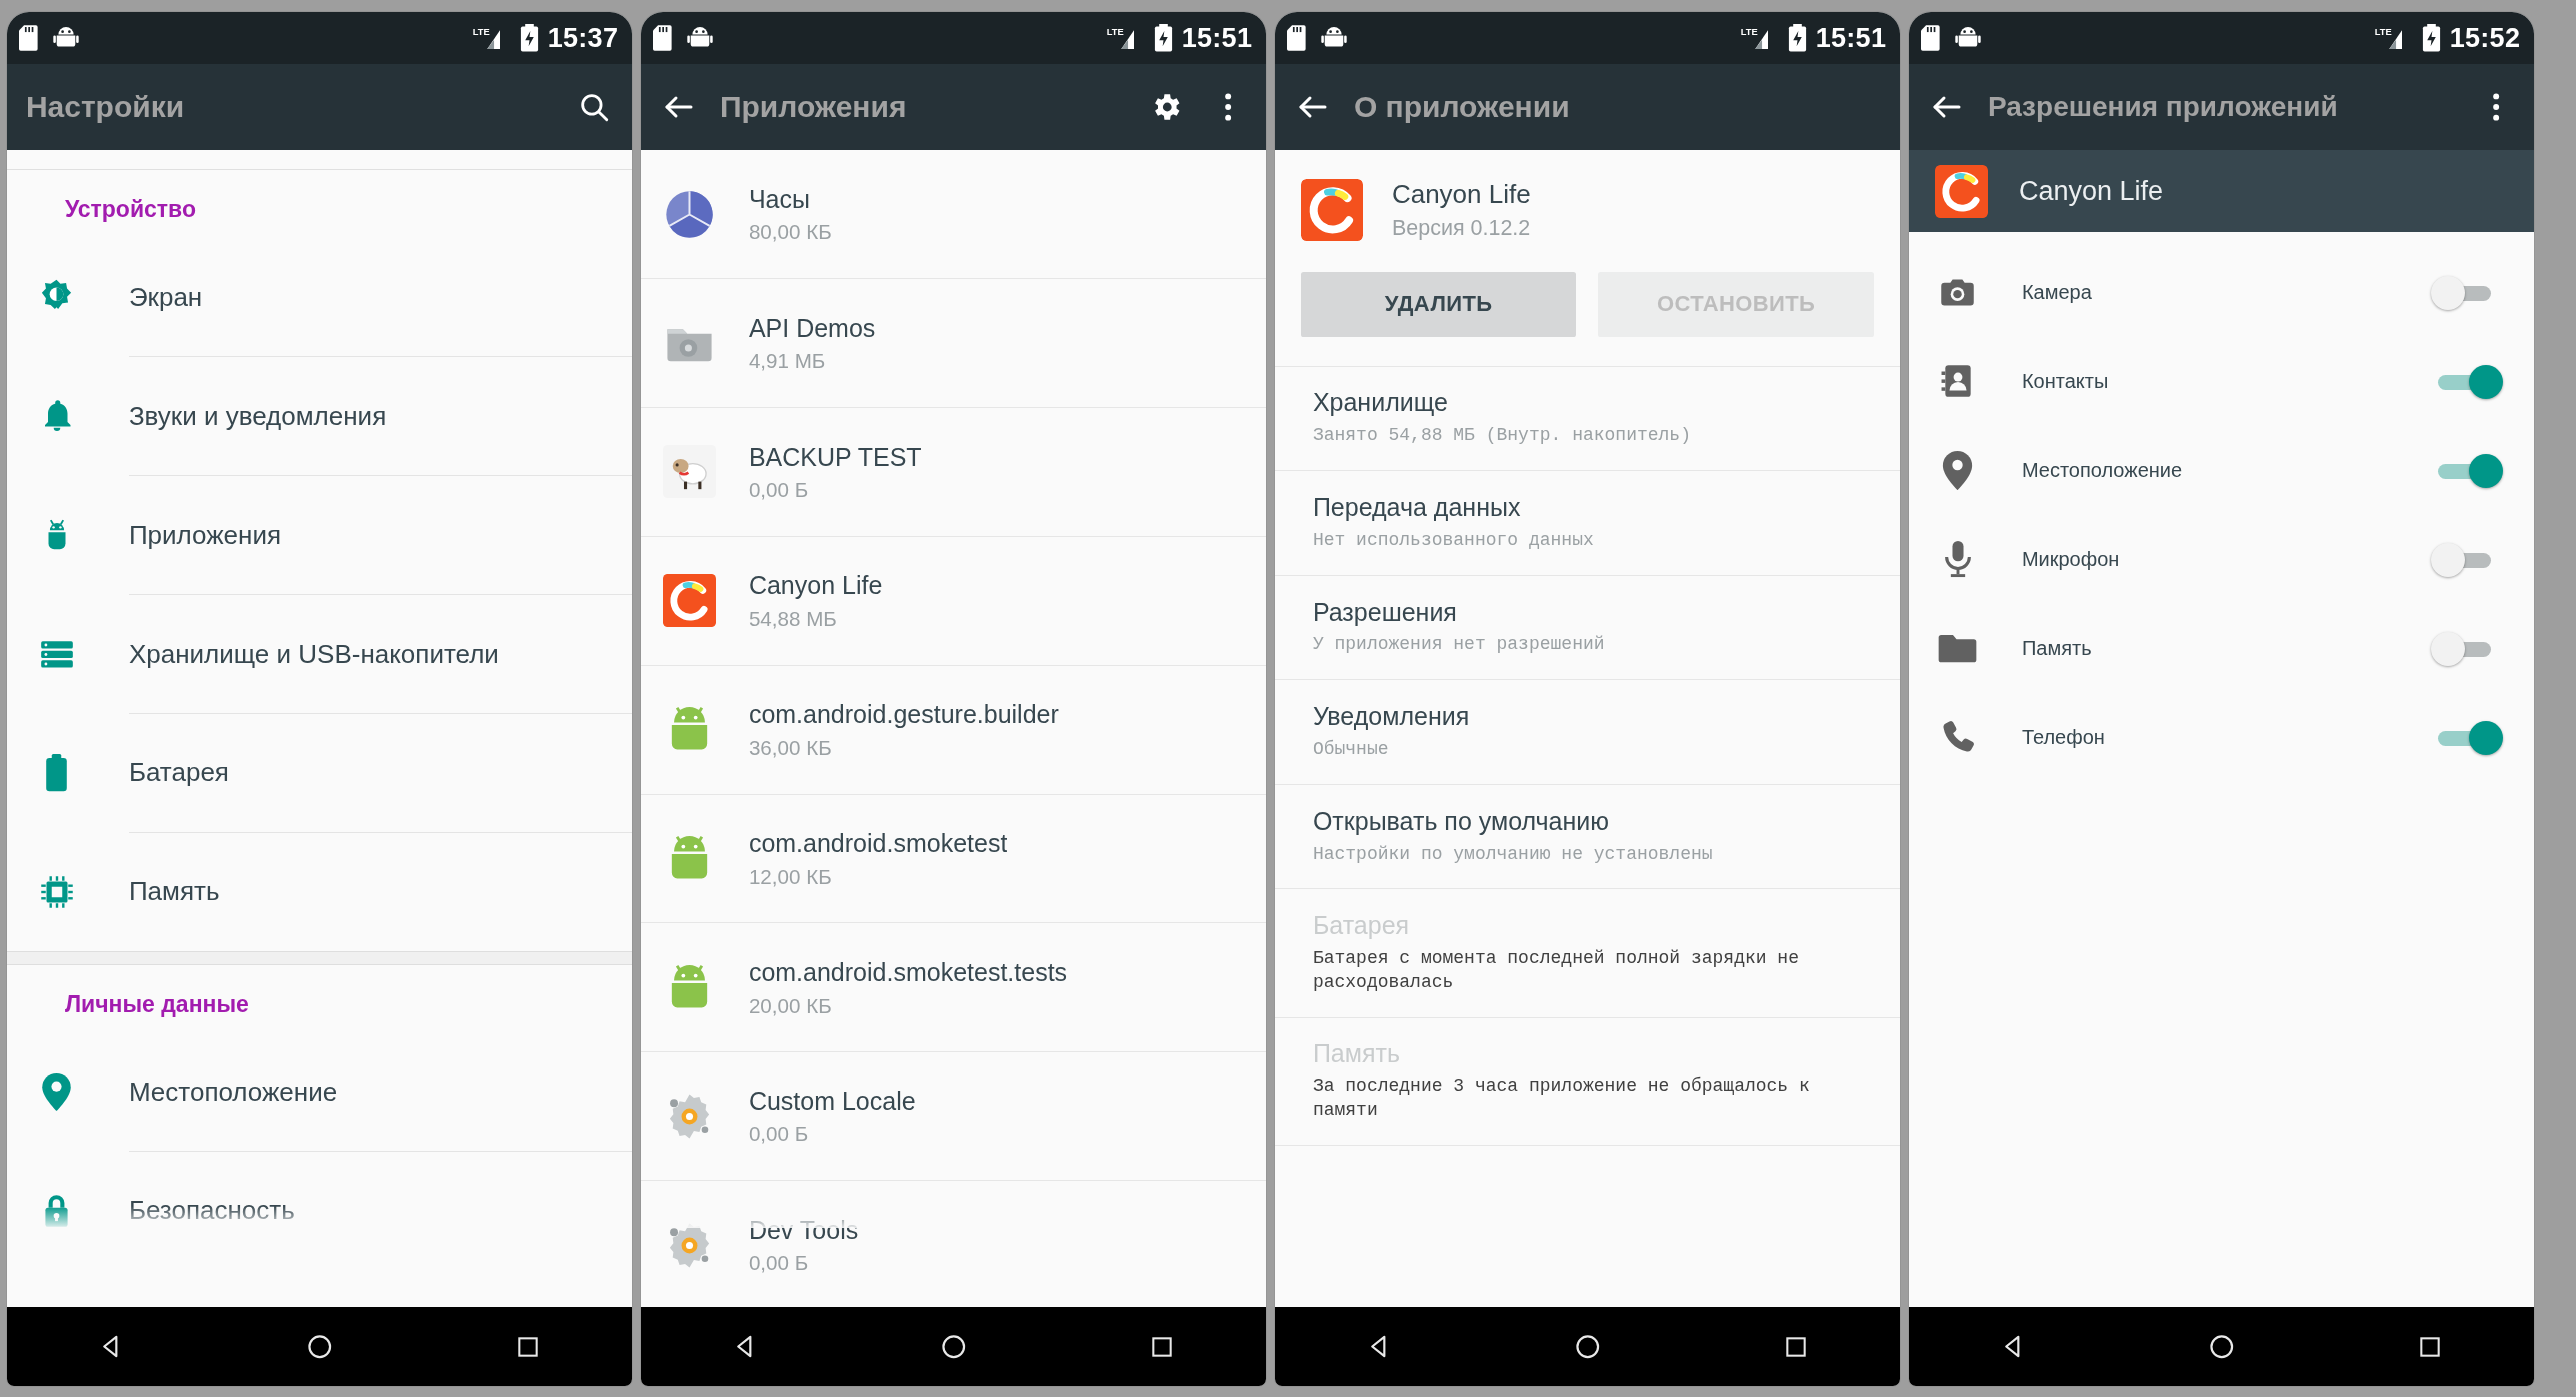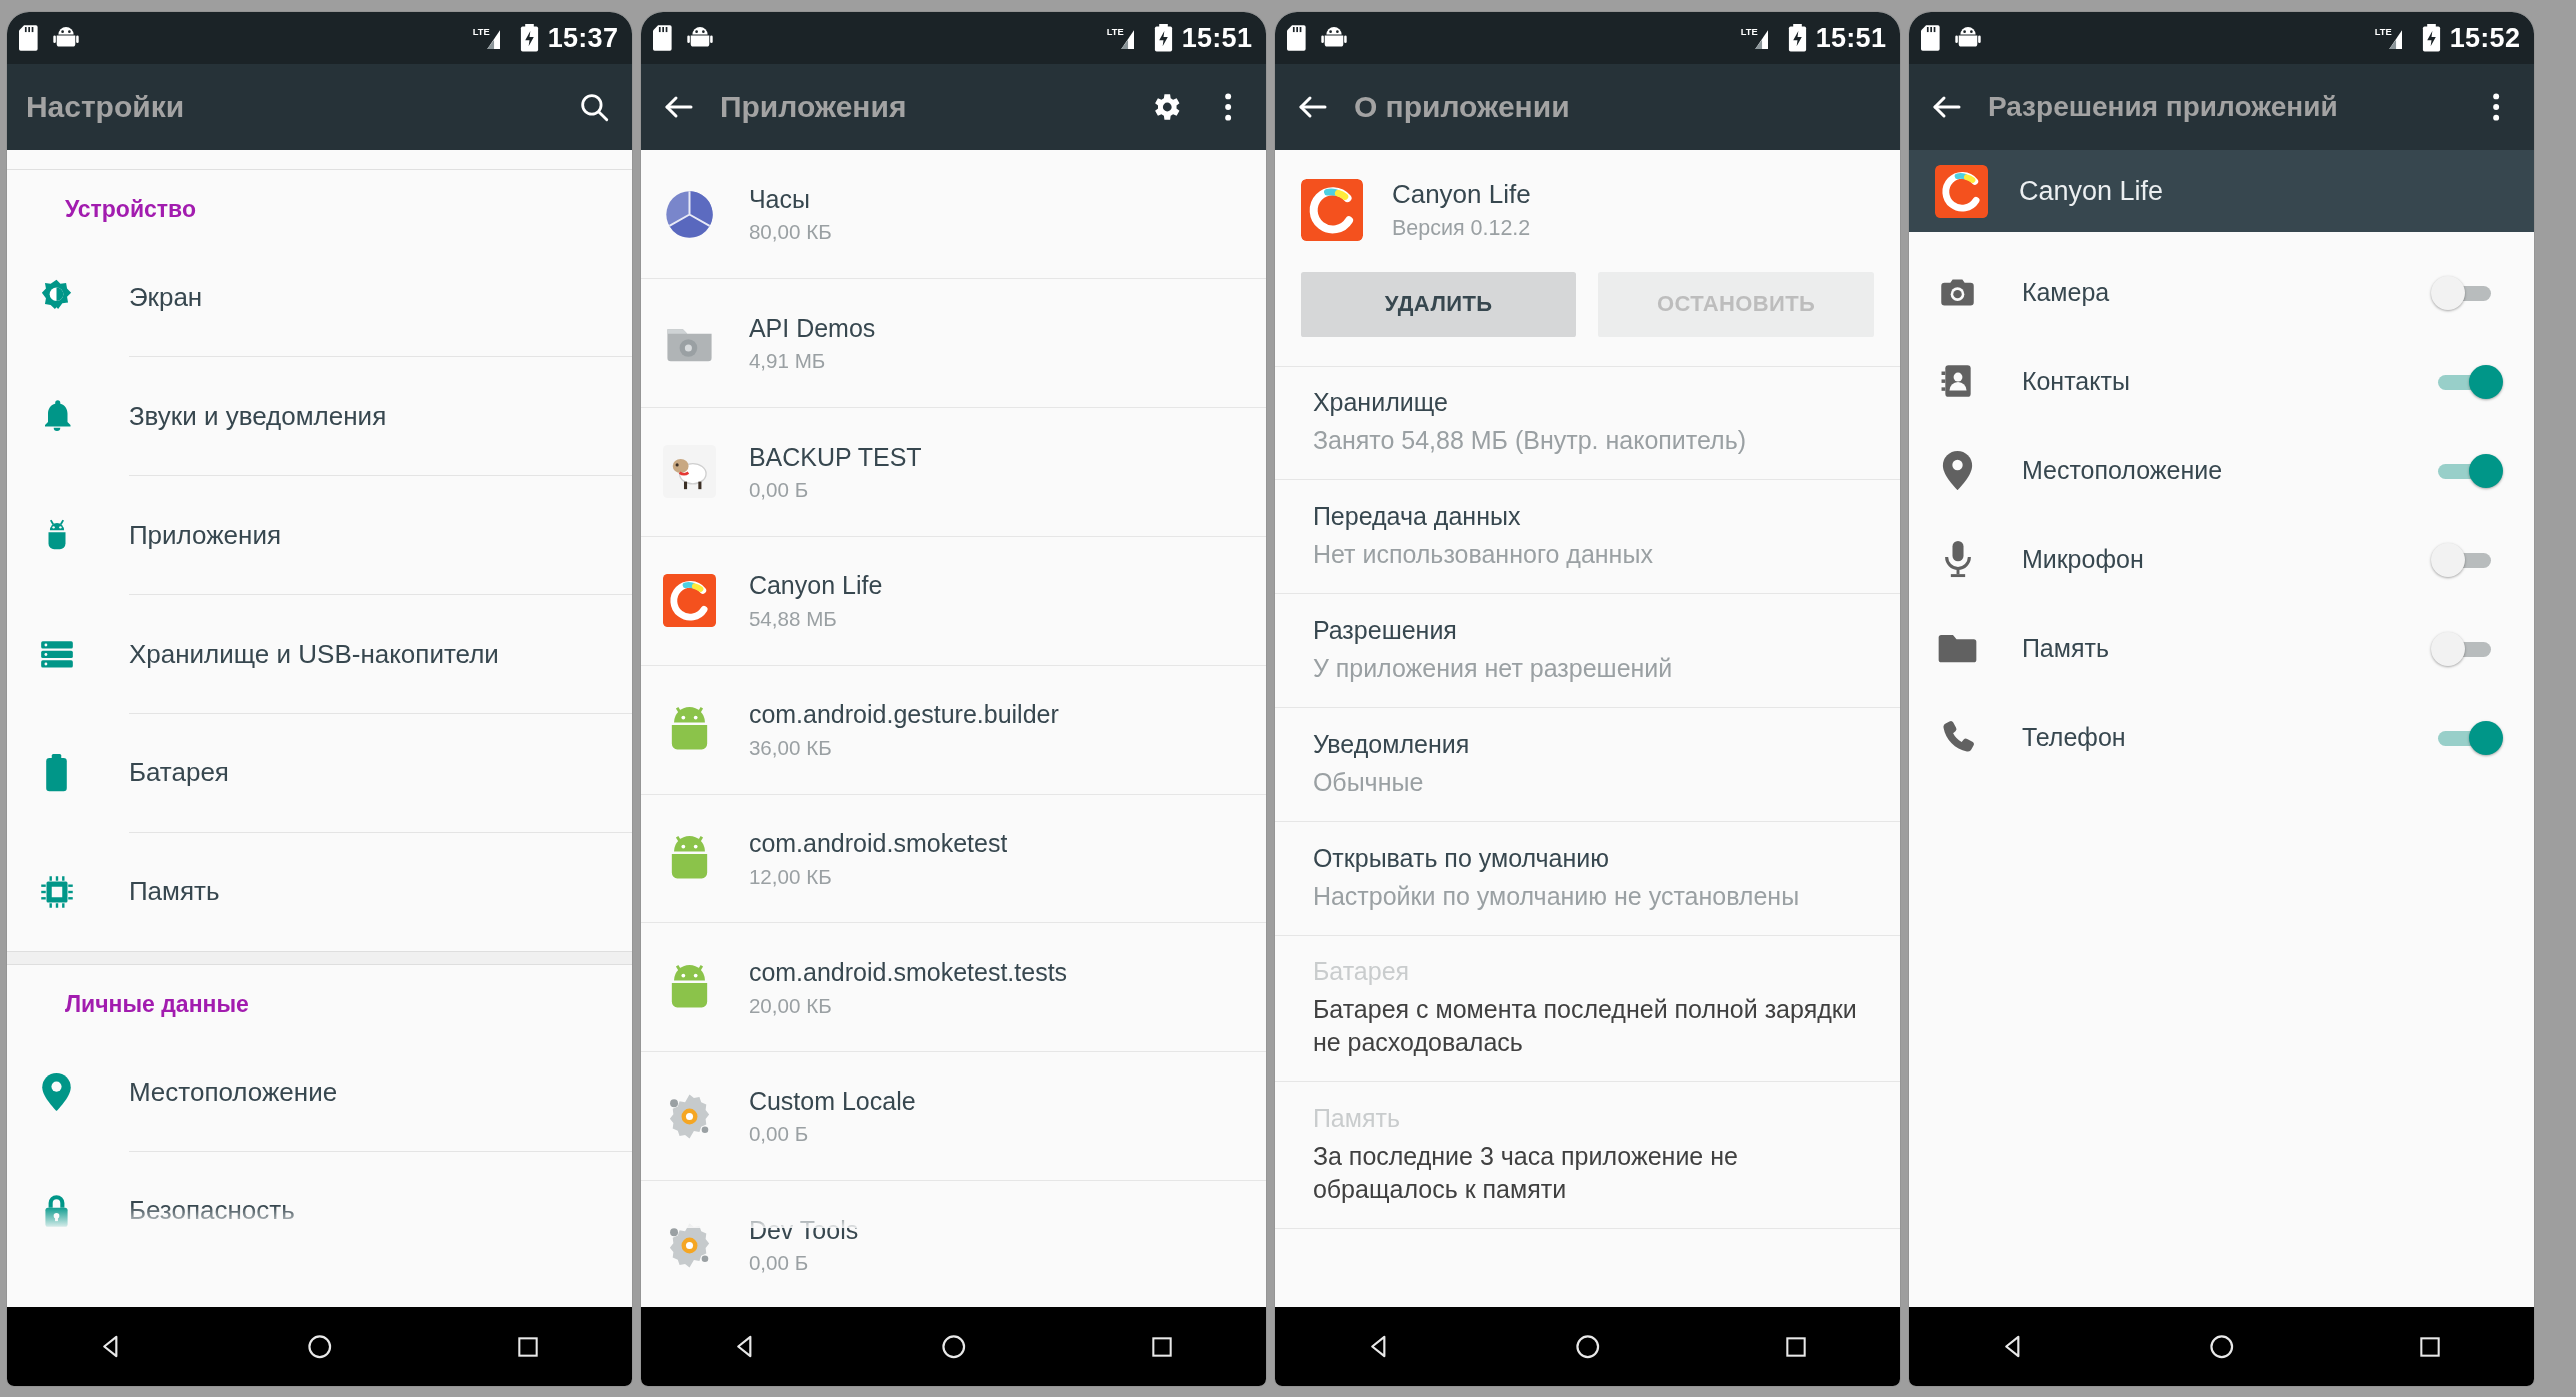--- a/index.html
+++ b/index.html
@@ -166,21 +166,21 @@
     border-radius: 2.6px;
     letter-spacing: 0.4px;
     cursor: pointer;
     user-select: none;
   }
   .btn-enabled { background: #d6d7d8; color: #37474f; }
   .btn-disabled { background: #eceded; color: #bdbdbd; cursor: default; }
   .info-row { padding: 22px 26px 22px 38px; cursor: pointer; }
   .info-row.dim { cursor: default; }
   .info-row-t { font-size: 25px; color: #37474f; }
-  .info-row-s { font-size: 25px; color: #9aa0a3; margin-top: 6.9px; line-height: 1.32; }
+  .info-row-s { font-size: 18px; color: #9aa0a3; margin-top: 6.9px; line-height: 1.32; font-family: Liberation Mono, monospace; }
   .info-row.dim .info-row-t { color: #c9cccd; }
   .info-row.dim .info-row-s { color: #404040; }
   .info-div { height: 0.9px; background: #e6e6e6; }
 
   
   .perm-header {
     background: #37474f;
     display: flex;
     align-items: center;
     height: 82px;
@@ -188,21 +188,21 @@
   }
   .perm-header .info-ico { width: 53px; height: 53px; }
   .perm-app-name { color: #eceff1; font-size: 27px; margin-left: 31px; }
   .perm-row {
     display: flex; align-items: center;
     height: 89px;
     padding: 0 31px 0 26px;
     cursor: pointer;
   }
   .perm-ico { width: 46px; min-width: 46px; height: 46px; display: flex; align-items: center; justify-content: center; }
-  .perm-label { margin-left: 41px; font-size: 25px; color: #37474f; white-space: nowrap; }
+  .perm-label { margin-left: 41px; font-size: 20px; color: #37474f; white-space: nowrap; }
   .toggle { margin-left: auto; width: 72px; height: 39px; position: relative; }
   .tr-track {
     position: absolute; top: 13px; left: 6.9px;
     width: 53px; height: 15.5px; border-radius: 7.7px;
   }
   .tr-knob {
     position: absolute; top: 3.4px;
     width: 34px; height: 34px; border-radius: 50%;
     box-shadow: 0 0.9px 2.6px rgba(0,0,0,0.35);
   }

